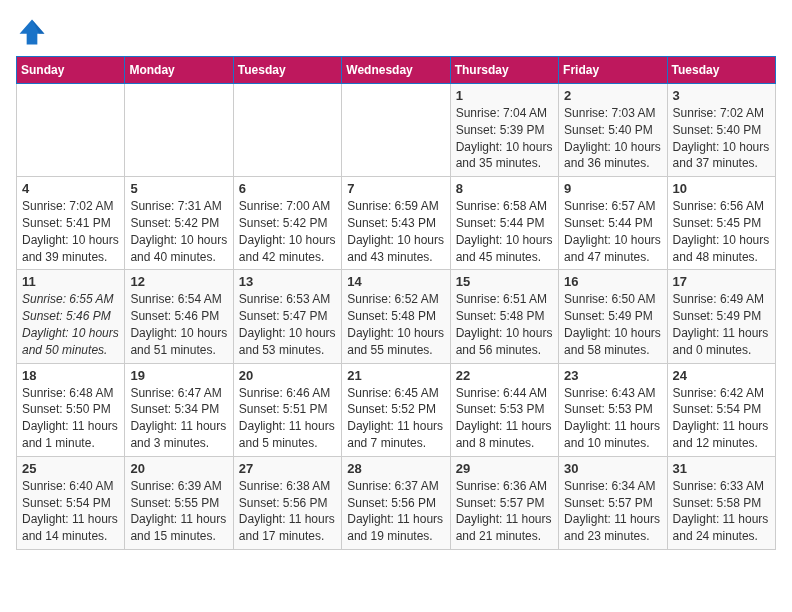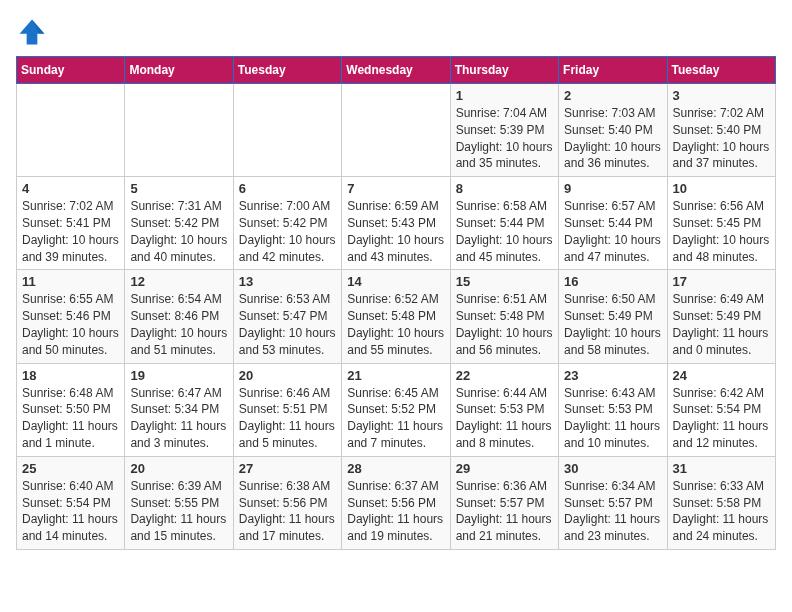--- a/index.html
+++ b/index.html
@@ -194,29 +194,29 @@
           <span class="day-num">10</span>
           <div class="day-info" style="white-space: pre-line;">Sunrise: 6:56 AM
 Sunset: 5:45 PM
 Daylight: 10 hours
 and 48 minutes.</div>
         </td>
       </tr>
       <tr>
         <td>
           <span class="day-num">11</span>
-          <div class="day-info" style="white-space: pre-line;">Sunrise: 6:55 AM
+          <div class="day-info" style="white-space: pre-line; font-style: italic;">Sunrise: 6:55 AM
 Sunset: 5:46 PM
 Daylight: 10 hours
 and 50 minutes.</div>
         </td>
         <td>
           <span class="day-num">12</span>
           <div class="day-info" style="white-space: pre-line;">Sunrise: 6:54 AM
-Sunset: 8:46 PM
+Sunset: 5:46 PM
 Daylight: 10 hours
 and 51 minutes.</div>
         </td>
         <td>
           <span class="day-num">13</span>
           <div class="day-info" style="white-space: pre-line;">Sunrise: 6:53 AM
 Sunset: 5:47 PM
 Daylight: 10 hours
 and 53 minutes.</div>
         </td>

